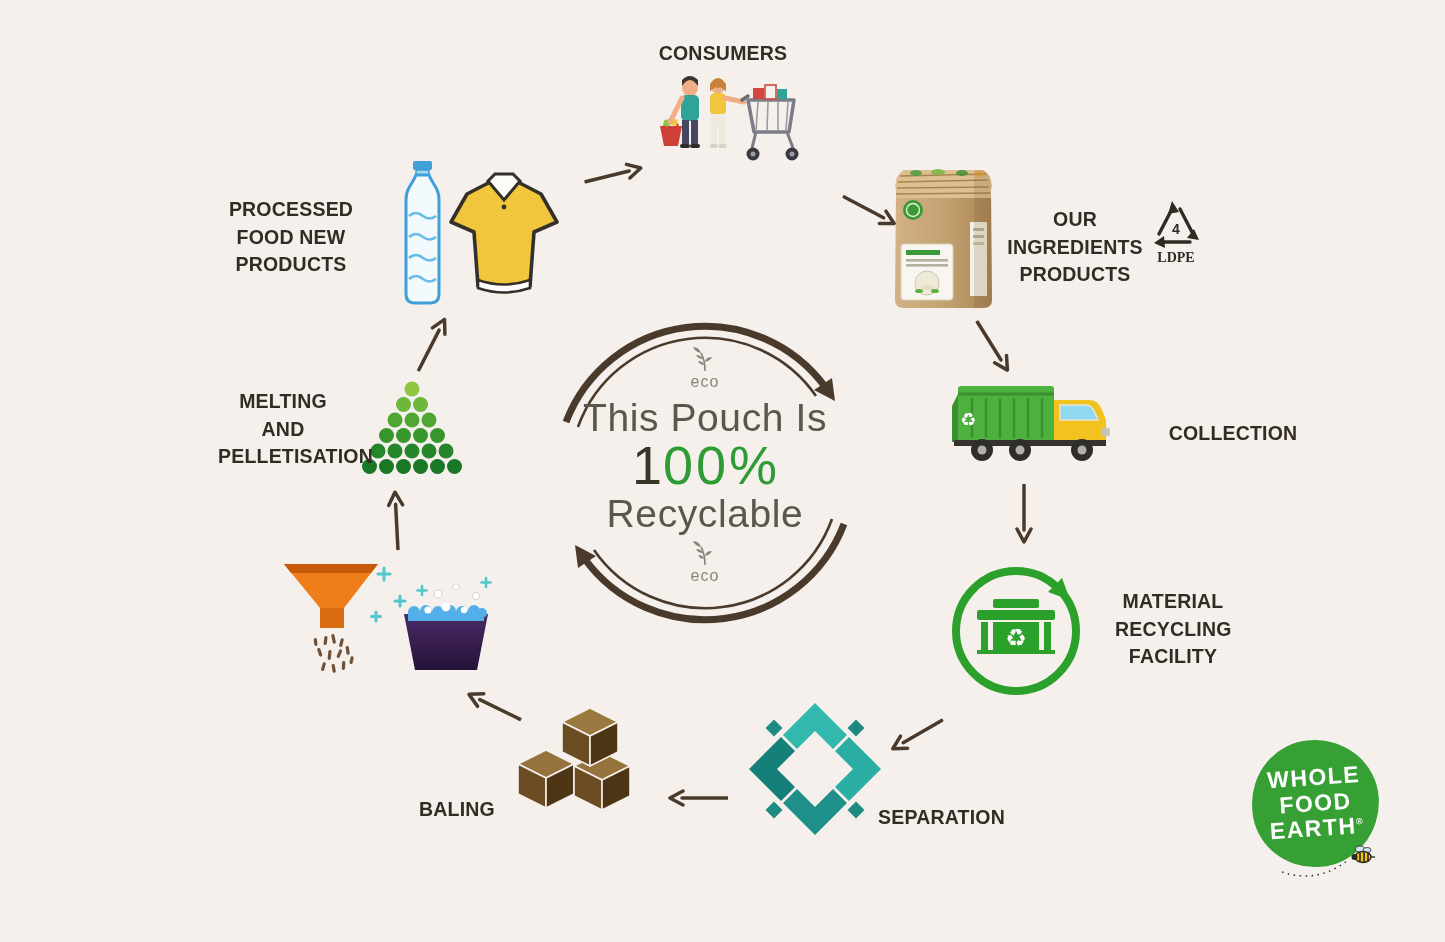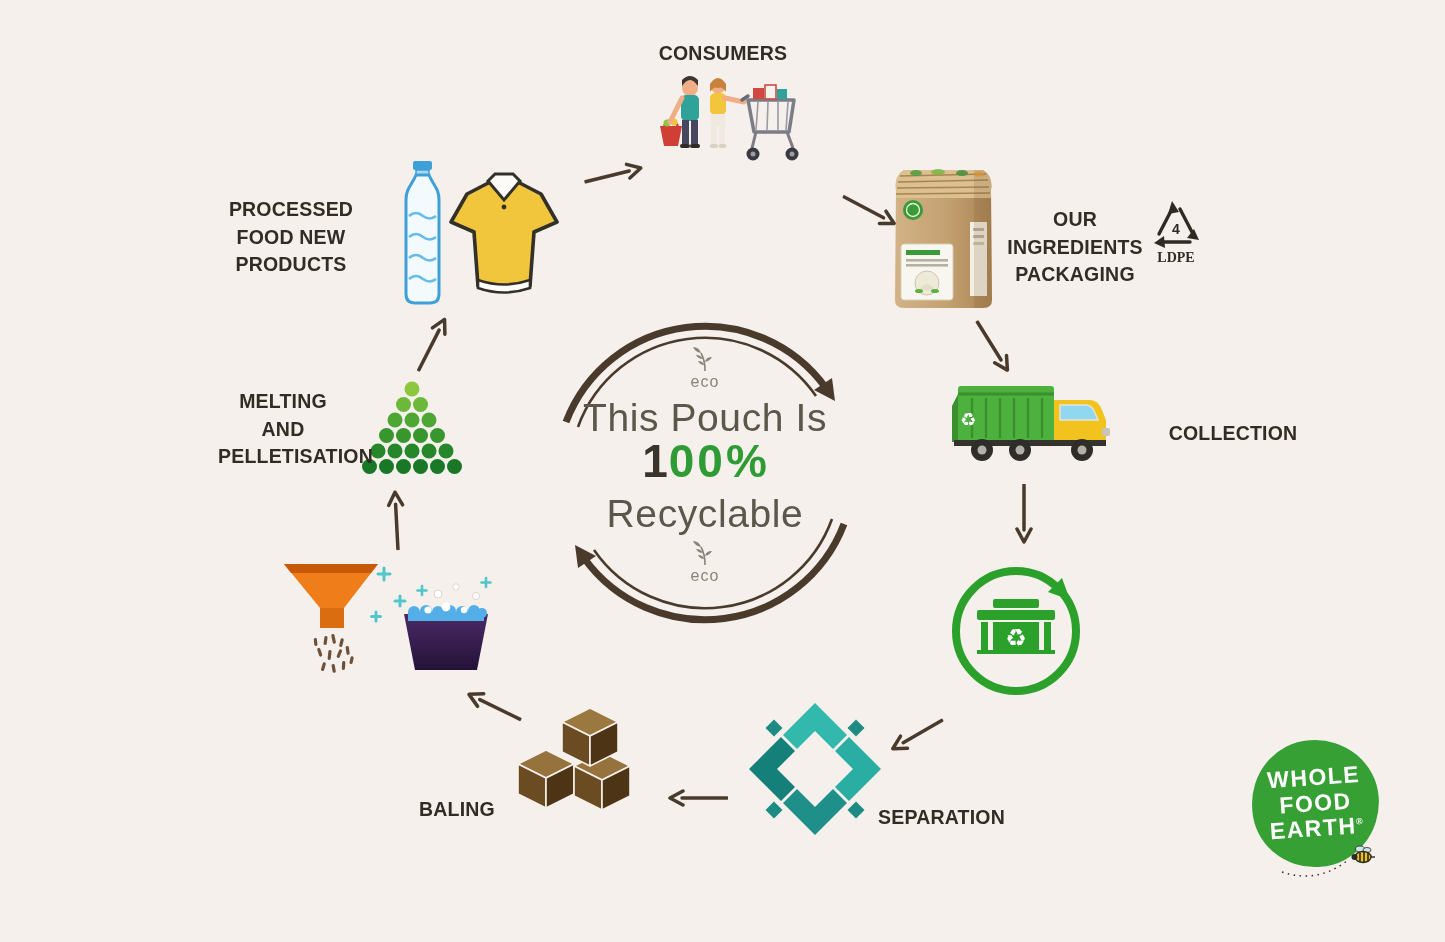--- a/index.html
+++ b/index.html
@@ -11,21 +11,21 @@
   }
   .label {
     position:absolute; font-weight:700; font-size:19.5px; line-height:1.42;
     color:#332c24; letter-spacing:.2px; text-align:center;
     font-family:"Liberation Sans", sans-serif;
   }
   .abs { position:absolute; }
   .arrow { position:absolute; transform-origin:0 50%; }
   .center-text { position:absolute; width:334px; text-align:center; color:#5c564b; }
   .ct-line { font-size:39px; letter-spacing:.6px; }
-  .pct { font-size:46px; font-weight:700; letter-spacing:1px; }
+  .pct { font-size:54px; font-weight:400; letter-spacing:1px; }
   .pct-one { color:#3a342b; }
   .pct-zeros { color:#2e9b35; letter-spacing:3px; }
   .pct-sym { color:#2e9b35; }
   .eco-block { position:absolute; width:334px; display:flex; flex-direction:column; align-items:center; gap:1px; }
   .eco-word { color:#8a8478; font-size:16px; letter-spacing:1px; }
   .logo-circle {
     position:absolute; left:1252px; top:740px; width:127px; height:127px;
     background:#36a035; border-radius:49% 51% 50% 50% / 51% 49% 52% 48%;
     display:flex; flex-direction:column; align-items:center; justify-content:center;
     transform:rotate(-4deg);
@@ -145,21 +145,21 @@
     <rect x="20" y="104" width="42" height="2.6" fill="#b7b0a0"></rect>
     <circle cx="41" cy="123" r="12" fill="#efe9d8" stroke="#cfc5ac" stroke-width="1"></circle>
     <path d="M33,130 Q41,118 49,130" fill="#e4ddc8"></path>
     <ellipse cx="33" cy="131" rx="4" ry="2" fill="#5fae42"></ellipse>
     <ellipse cx="49" cy="131" rx="4" ry="2" fill="#5fae42"></ellipse>
     <path d="M97,10 Q107,16 105,30 L106,140 Q106,148 97,148 L88,148 L88,10 Z" fill="#7c5a33" opacity=".18"></path>
   </svg>
 
   <div class="label" style="left:1000px; top:206px; width:150px;">
     <div>OUR INGREDIENTS</div>
-    <div>PACKAGING</div>
+    <div>PRODUCTS</div>
   </div>
 
   <svg class="abs" style="left:1146px; top:196px;" width="60" height="72" viewBox="0 0 60 72">
     <g stroke="#2f2a22" stroke-width="3.4" fill="none" stroke-linecap="round">
       <path d="M13,38 L26,13"></path>
       <path d="M34,13 L47,38"></path>
       <path d="M44,46 L16,46"></path>
     </g>
     <g fill="#2f2a22">
       <polygon points="26,5 33,16 22,18"></polygon>
@@ -195,20 +195,25 @@
     <polygon points="130,48 108,40 122,26" fill="#2ba02b"></polygon>
     <rect x="53" y="47" width="46" height="9" rx="2" fill="#2ba02b"></rect>
     <rect x="37" y="58" width="78" height="10" rx="2" fill="#2ba02b"></rect>
     <rect x="41" y="70" width="7" height="28" fill="#2ba02b"></rect>
     <rect x="104" y="70" width="7" height="28" fill="#2ba02b"></rect>
     <rect x="53" y="70" width="46" height="28" fill="#2ba02b"></rect>
     <text x="76" y="94" text-anchor="middle" font-family="'DejaVu Sans',sans-serif" font-size="24" fill="#ffffff">♻</text>
     <rect x="37" y="98" width="78" height="4" fill="#2ba02b"></rect>
   </svg>
 
+  <div class="label" style="left:1115px; top:588px; width:116px;">
+    <div>MATERIAL</div>
+    <div>RECYCLING</div>
+    <div>FACILITY</div>
+  </div>
 
   <svg class="abs" style="left:744px; top:698px;" width="142" height="142" viewBox="0 0 142 142">
     <polygon points="71,5 103,37 89,51 71,33 53,51 39,37" fill="#33b8ae"></polygon>
     <polygon points="71,5 103,37 89,51 71,33 53,51 39,37" fill="#2aada3" transform="rotate(90 71 71)"></polygon>
     <polygon points="71,5 103,37 89,51 71,33 53,51 39,37" fill="#1e9089" transform="rotate(180 71 71)"></polygon>
     <polygon points="71,5 103,37 89,51 71,33 53,51 39,37" fill="#15807a" transform="rotate(270 71 71)"></polygon>
     <g fill="#1d8b84">
       <rect x="-6" y="-6" width="12" height="12" transform="translate(112,30) rotate(45)"></rect>
       <rect x="-6" y="-6" width="12" height="12" transform="translate(112,112) rotate(45)"></rect>
       <rect x="-6" y="-6" width="12" height="12" transform="translate(30,112) rotate(45)"></rect>

